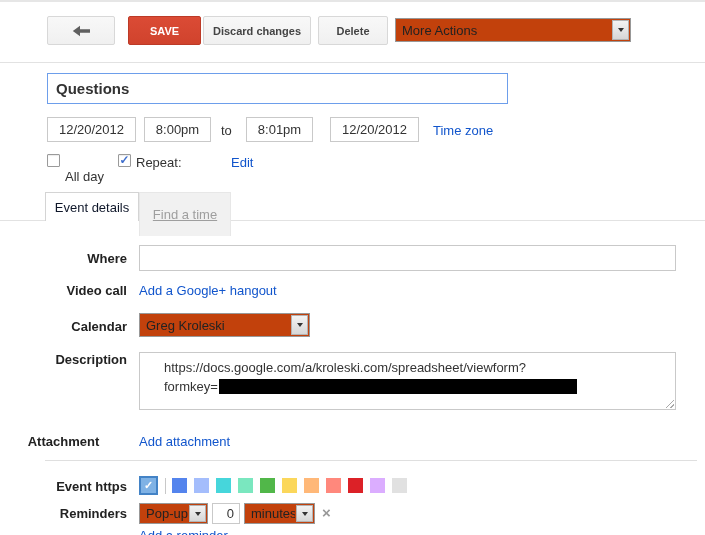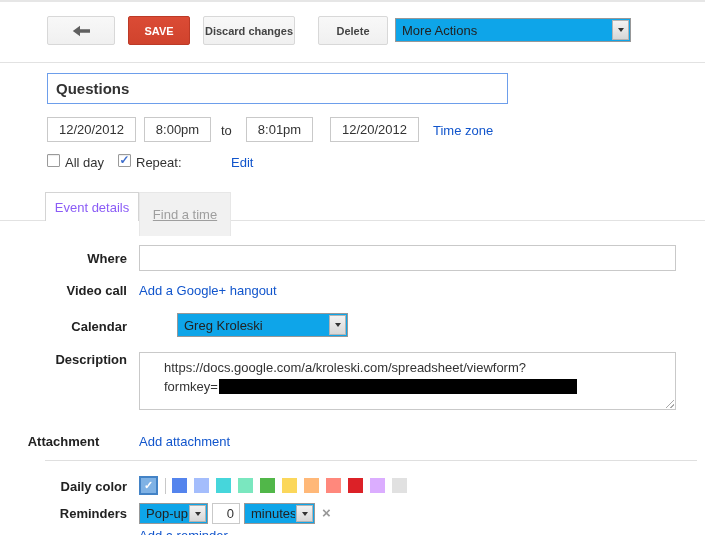--- a/index.html
+++ b/index.html
@@ -21,21 +21,21 @@
     color:#444; font-weight:bold; font-size:11px;
     display:flex; align-items:center; justify-content:center; cursor:default;
   }
   .btn-red {
     background:linear-gradient(#DB4B35,#D0432D);
     border-color:#BC3A27; color:#fff;
   }
 
   
   .gsel {
-    position:absolute; box-sizing:border-box; background:#0ea5e9;
+    position:absolute; box-sizing:border-box; background:#c2410c;
     border:1px solid #989898; display:flex; align-items:stretch;
   }
   .gsel .gsel-txt {
     flex:1; display:flex; align-items:center; padding:0 6px;
     white-space:nowrap; overflow:hidden; color:#222;
   }
   .gsel .gsel-arrowbox {
     width:15px; margin:1px; border:1px solid #B3B3B3;
     background:linear-gradient(#F3F3F3,#D7D7D7);
     display:flex; align-items:center; justify-content:center;
@@ -74,21 +74,21 @@
   .cb .check { color:#3D6DCC; font-weight:bold; font-size:12px; line-height:1; margin-top:-2px; }
 
   
   .tabline { left:0; top:220px; width:705px; }
   .tab {
     position:absolute; top:192px; height:29px; box-sizing:border-box;
     display:flex; align-items:center; justify-content:center;
   }
   .tab-active {
     left:45px; width:94px; background:#fff; z-index:2;
-    border:1px solid #D4D4D4; border-bottom:none; color:#8b5cf6;
+    border:1px solid #D4D4D4; border-bottom:none; color:#0f172a;
   }
   .tab-inactive {
     left:139px; width:92px; height:44px; background:#F1F1F1;
     border:1px solid #E7E7E7; border-bottom:none;
     color:#9E9E9E; text-decoration:underline; z-index:1;
   }
 
   
   .flabel {
     position:absolute; left:0; width:127px; text-align:right;
@@ -135,24 +135,24 @@
 
 <div id="app">
 
   <div class="abs topstrip"></div>
 
   <div class="btn" style="left:47px; width:68px;">
     <svg width="18" height="12" viewBox="0 0 18 12">
       <path d="M18 4.2 H8 V0.8 L0.8 6 L8 11.2 V7.8 H18 Z" fill="#5F5F5F"></path>
     </svg>
   </div>
-  <div class="btn btn-red" style="left:128px; width:62px;">
+  <div class="btn btn-red" style="left:128px; width:73px;">
     <span>SAVE</span>
   </div>
-  <div class="btn" style="left:203px; width:92px;">
+  <div class="btn" style="left:203px; width:108px;">
     <span>Discard changes</span>
   </div>
   <div class="btn" style="left:318px; width:70px;">
     <span>Delete</span>
   </div>
   <div class="gsel" style="left:395px; top:18px; width:236px; height:24px;">
     <span class="gsel-txt">More Actions</span>
     <span class="gsel-arrowbox">
         <span class="tri"></span>
       </span>
@@ -163,21 +163,21 @@
   <input class="title-input" value="Questions" style="">
 
   <input class="tin tin-center" style="left: 47px; top: 117px; width: 89px; height: 25px;" value="12/20/2012">
   <input class="tin tin-center" style="left: 144px; top: 117px; width: 67px; height: 25px;" value="8:00pm">
   <span class="abs" style="left:221px; top:123px;">to</span>
   <input class="tin tin-center" style="left: 246px; top: 117px; width: 67px; height: 25px;" value="8:01pm">
   <input class="tin tin-center" style="left: 330px; top: 117px; width: 89px; height: 25px;" value="12/20/2012">
   <span class="abs lnk" style="left:433px; top:123px;">Time zone</span>
 
   <span class="cb" style="left:47px; top:154px;"></span>
-  <span class="abs" style="left:65px; top:155px;">All day</span>
+  <span class="abs" style="left:65px; top:169px;">All day</span>
   <span class="cb" style="left:118px; top:154px;">
     <span class="check">✓</span>
   </span>
   <span class="abs" style="left:136px; top:155px;">Repeat:</span>
   <span class="abs" style="left:189px; top:155px; font-weight:bold; color:#222;margin-top:46px;">Daily</span>
   <span class="abs lnk" style="left:231px; top:155px;">Edit</span>
 
   <div class="hr tabline"></div>
   <div class="tab tab-active">
     <span>Event details</span>
@@ -186,40 +186,40 @@
     <span>Find a time</span>
   </div>
 
   <div class="flabel" style="top:251px;">Where</div>
   <input class="tin" style="left: 139px; top: 245px; width: 537px; height: 26px;" value="">
 
   <div class="flabel" style="top:283px;">Video call</div>
   <span class="abs lnk" style="left:139px; top:283px;">Add a Google+ hangout</span>
 
   <div class="flabel" style="top:319px;">Calendar</div>
-  <div class="gsel" style="left:139px; top:313px; width:171px; height:24px;margin-left:38px;">
+  <div class="gsel" style="left:139px; top:313px; width:171px; height:24px;">
     <span class="gsel-txt">Greg Kroleski</span>
     <span class="gsel-arrowbox">
         <span class="tri"></span>
       </span>
   </div>
 
   <div class="flabel" style="top:352px;">Description</div>
   <div class="desc-area">
     <span>https://docs.google.com/a/kroleski.com/spreadsheet/viewform?</span><br>
     <span>formkey=</span><span class="redact"></span>
     <span class="resize-handle"></span>
   </div>
 
   <div class="flabel" style="top:434px;text-align:center;">Attachment</div>
   <span class="abs lnk" style="left:139px; top:434px;">Add attachment</span>
 
   <div class="hr" style="left:45px; top:460px; width:652px; background:#DFDFDF;"></div>
 
-  <div class="flabel" style="top:479px;">Daily color</div>
+  <div class="flabel" style="top:479px;">Event https</div>
   <span class="sel-swatch" style="background: rgb(127, 178, 229); border-color: rgb(67, 131, 198);">
     <span class="check">✓</span>
   </span>
   <div class="abs swatch-divider"></div>
   <div class="palette"><span class="swatch" style="background: rgb(84, 132, 237);"></span><span class="swatch" style="background: rgb(164, 189, 252);"></span><span class="swatch" style="background: rgb(70, 214, 219);"></span><span class="swatch" style="background: rgb(122, 231, 191);"></span><span class="swatch" style="background: rgb(81, 183, 73);"></span><span class="swatch" style="background: rgb(251, 215, 91);"></span><span class="swatch" style="background: rgb(255, 184, 120);"></span><span class="swatch" style="background: rgb(255, 136, 124);"></span><span class="swatch" style="background: rgb(220, 33, 39);"></span><span class="swatch" style="background: rgb(219, 173, 255);"></span><span class="swatch" style="background: rgb(225, 225, 225);"></span></div>
 
   <div class="flabel" style="top:506px;">Reminders</div>
   <div class="gsel" style="left:139px; top:503px; width:69px; height:21px;">
     <span class="gsel-txt">Pop-up</span>
     <span class="gsel-arrowbox">

